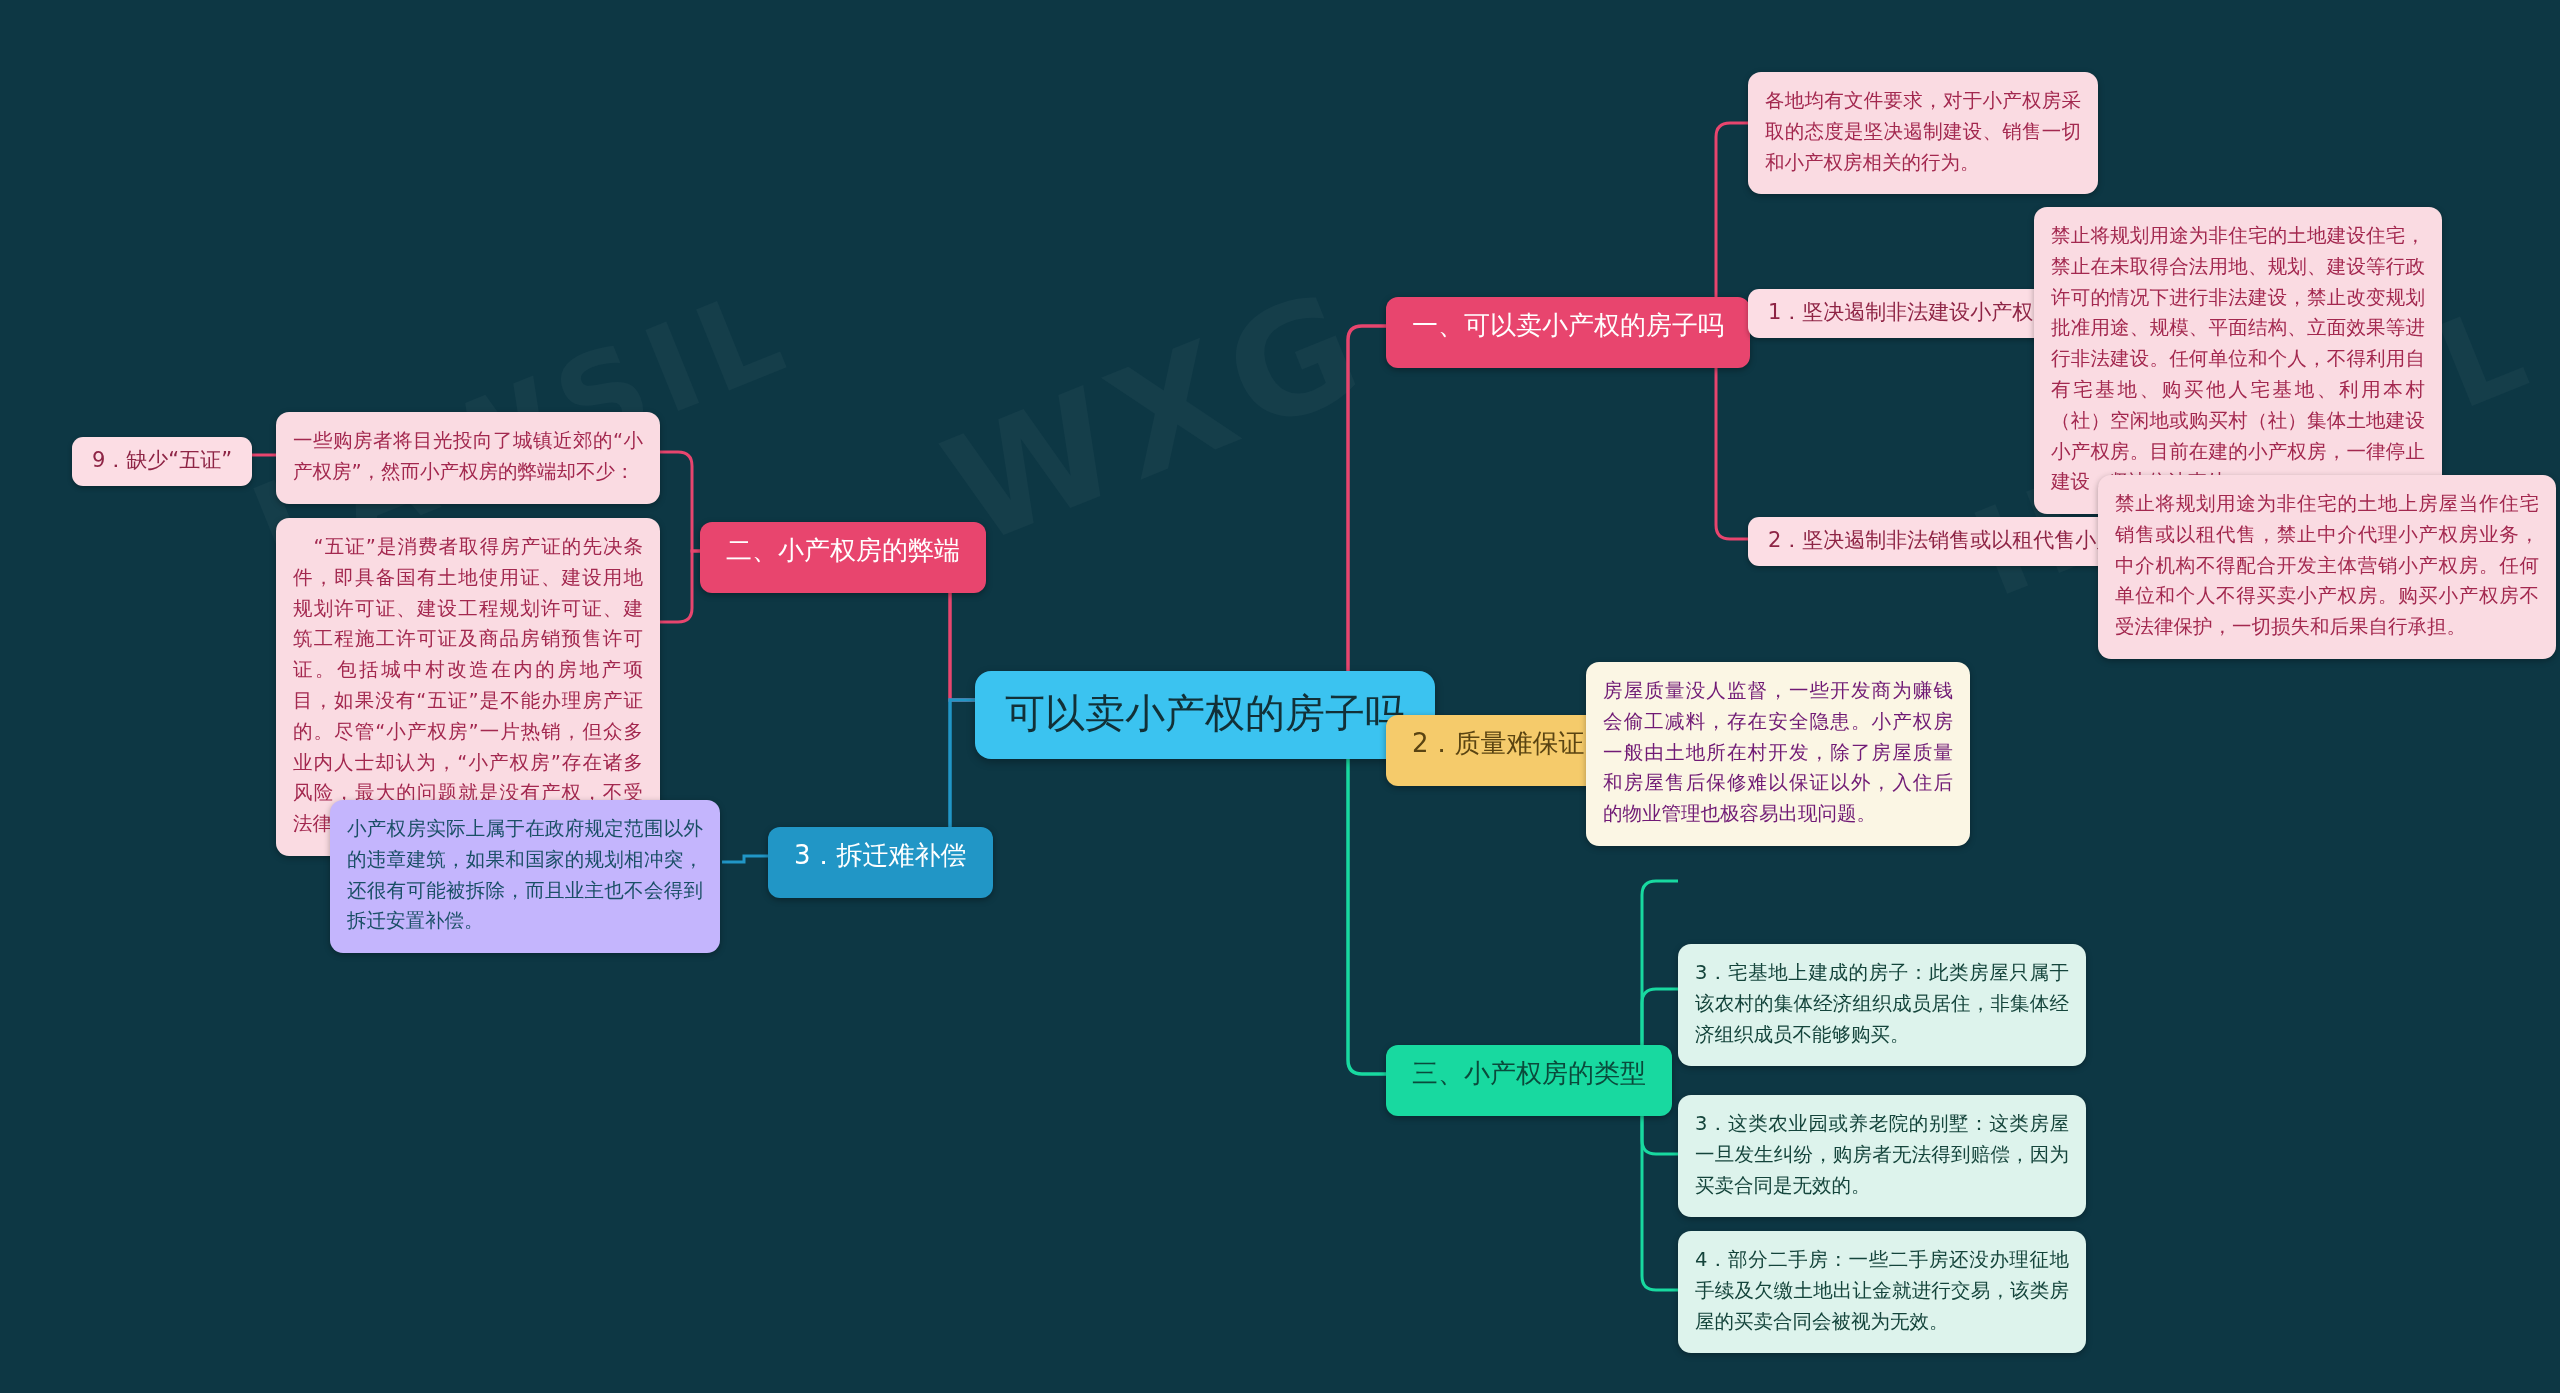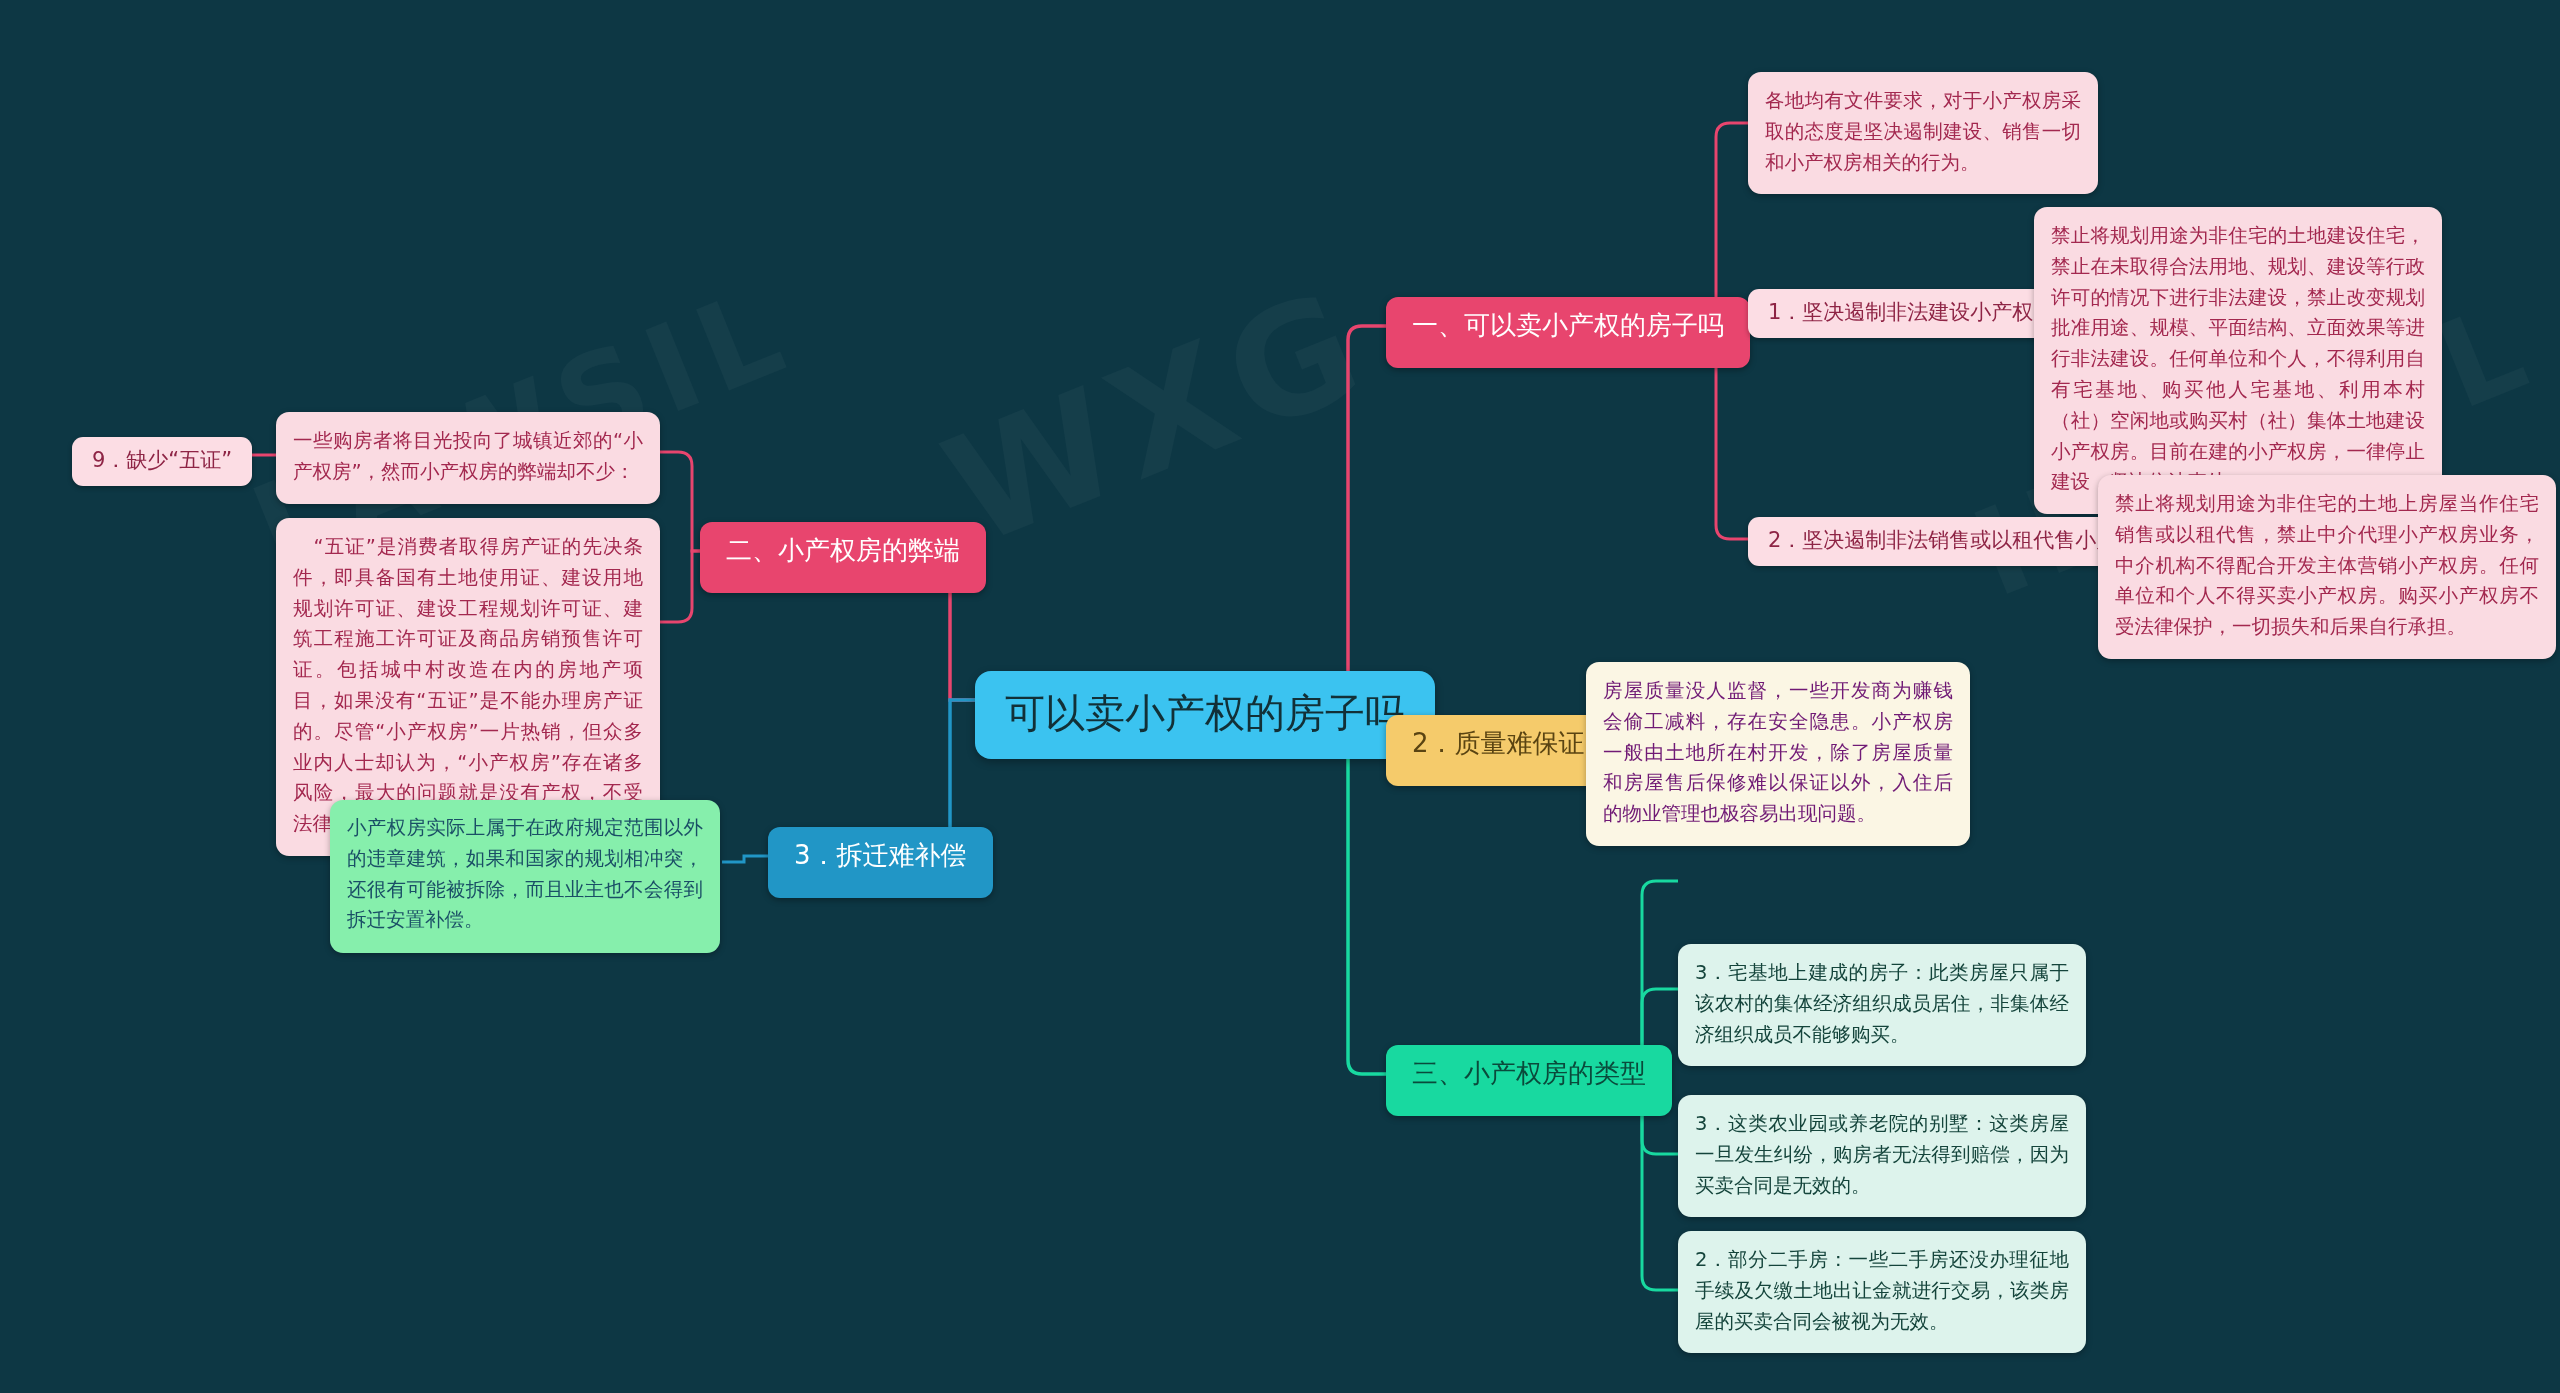--- a/index.html
+++ b/index.html
@@ -50,21 +50,21 @@
   .chip.pink{background:#fcdde4;color:#8e2445;}
 
   
   .card{
     font-size:19.5px;line-height:1.58;border-radius:13px;
     padding:14px 17px 16px;box-shadow:0 2px 6px rgba(0,0,0,.3);
     text-align:justify;box-sizing:border-box;
   }
   .card.pink{background:#fadbe2;color:#a3284f;}
   .card.yellow{background:#fbf6e4;color:#701a75;}
-  .card.blue{background:#86efac;color:#1a4f66;font-family:Liberation Mono, monospace;}
+  .card.blue{background:#c4b5fd;color:#1a4f66;}
   .card.green{background:#ddf3ec;color:#14443b;}
 </style>
 </head>
 <body>
 
 <div id="canvas">
 
   <div class="wm" style="left:940px;top:330px;">WXG</div>
   <div class="wm" style="left:240px;top:360px;font-size:120px;">LAWSIL</div>
   <div class="wm" style="left:1960px;top:380px;font-size:120px;">HAWSIL</div>
@@ -119,21 +119,21 @@
   <div class="node card pink" style="left:2034px;top:207px;width:408px;">禁止将规划用途为非住宅的土地建设住宅，禁止在未取得合法用地、规划、建设等行政许可的情况下进行非法建设，禁止改变规划批准用途、规模、平面结构、立面效果等进行非法建设。任何单位和个人，不得利用自有宅基地、购买他人宅基地、利用本村（社）空闲地或购买村（社）集体土地建设小产权房。目前在建的小产权房，一律停止建设，坚决依法查处。</div>
 
   <div class="node chip pink" style="left:1748px;top:517px;">2．坚决遏制非法销售或以租代售小产权房</div>
 
   <div class="node card pink" style="left:2098px;top:475px;width:458px;">禁止将规划用途为非住宅的土地上房屋当作住宅销售或以租代售，禁止中介代理小产权房业务，中介机构不得配合开发主体营销小产权房。任何单位和个人不得买卖小产权房。购买小产权房不受法律保护，一切损失和后果自行承担。</div>
 
   <div class="node card yellow" style="left:1586px;top:662px;width:384px;">房屋质量没人监督，一些开发商为赚钱会偷工减料，存在安全隐患。小产权房一般由土地所在村开发，除了房屋质量和房屋售后保修难以保证以外，入住后的物业管理也极容易出现问题。</div>
 
   <div class="node card green" style="left:1678px;top:944px;width:408px;">3．宅基地上建成的房子：此类房屋只属于该农村的集体经济组织成员居住，非集体经济组织成员不能够购买。</div>
   <div class="node card green" style="left:1678px;top:1095px;width:408px;">3．这类农业园或养老院的别墅：这类房屋一旦发生纠纷，购房者无法得到赔偿，因为买卖合同是无效的。</div>
-  <div class="node card green" style="left:1678px;top:1231px;width:408px;">2．部分二手房：一些二手房还没办理征地手续及欠缴土地出让金就进行交易，该类房屋的买卖合同会被视为无效。</div>
+  <div class="node card green" style="left:1678px;top:1231px;width:408px;">4．部分二手房：一些二手房还没办理征地手续及欠缴土地出让金就进行交易，该类房屋的买卖合同会被视为无效。</div>
 
   <div class="node branch pink" style="left:700px;top:522px;">二、小产权房的弊端</div>
 
   <div class="node branch blue" style="left:768px;top:827px;">3．拆迁难补偿</div>
 
   <div class="node chip pink" style="left:72px;top:437px;">9．缺少“五证”</div>
 
   <div class="node card pink" style="left:276px;top:412px;width:384px;">一些购房者将目光投向了城镇近郊的“小产权房”，然而小产权房的弊端却不少：</div>
 
   <div class="node card pink" style="left:276px;top:518px;width:384px;">　“五证”是消费者取得房产证的先决条件，即具备国有土地使用证、建设用地规划许可证、建设工程规划许可证、建筑工程施工许可证及商品房销预售许可证。包括城中村改造在内的房地产项目，如果没有“五证”是不能办理房产证的。尽管“小产权房”一片热销，但众多业内人士却认为，“小产权房”存在诸多风险，最大的问题就是没有产权，不受法律的保护。</div>

